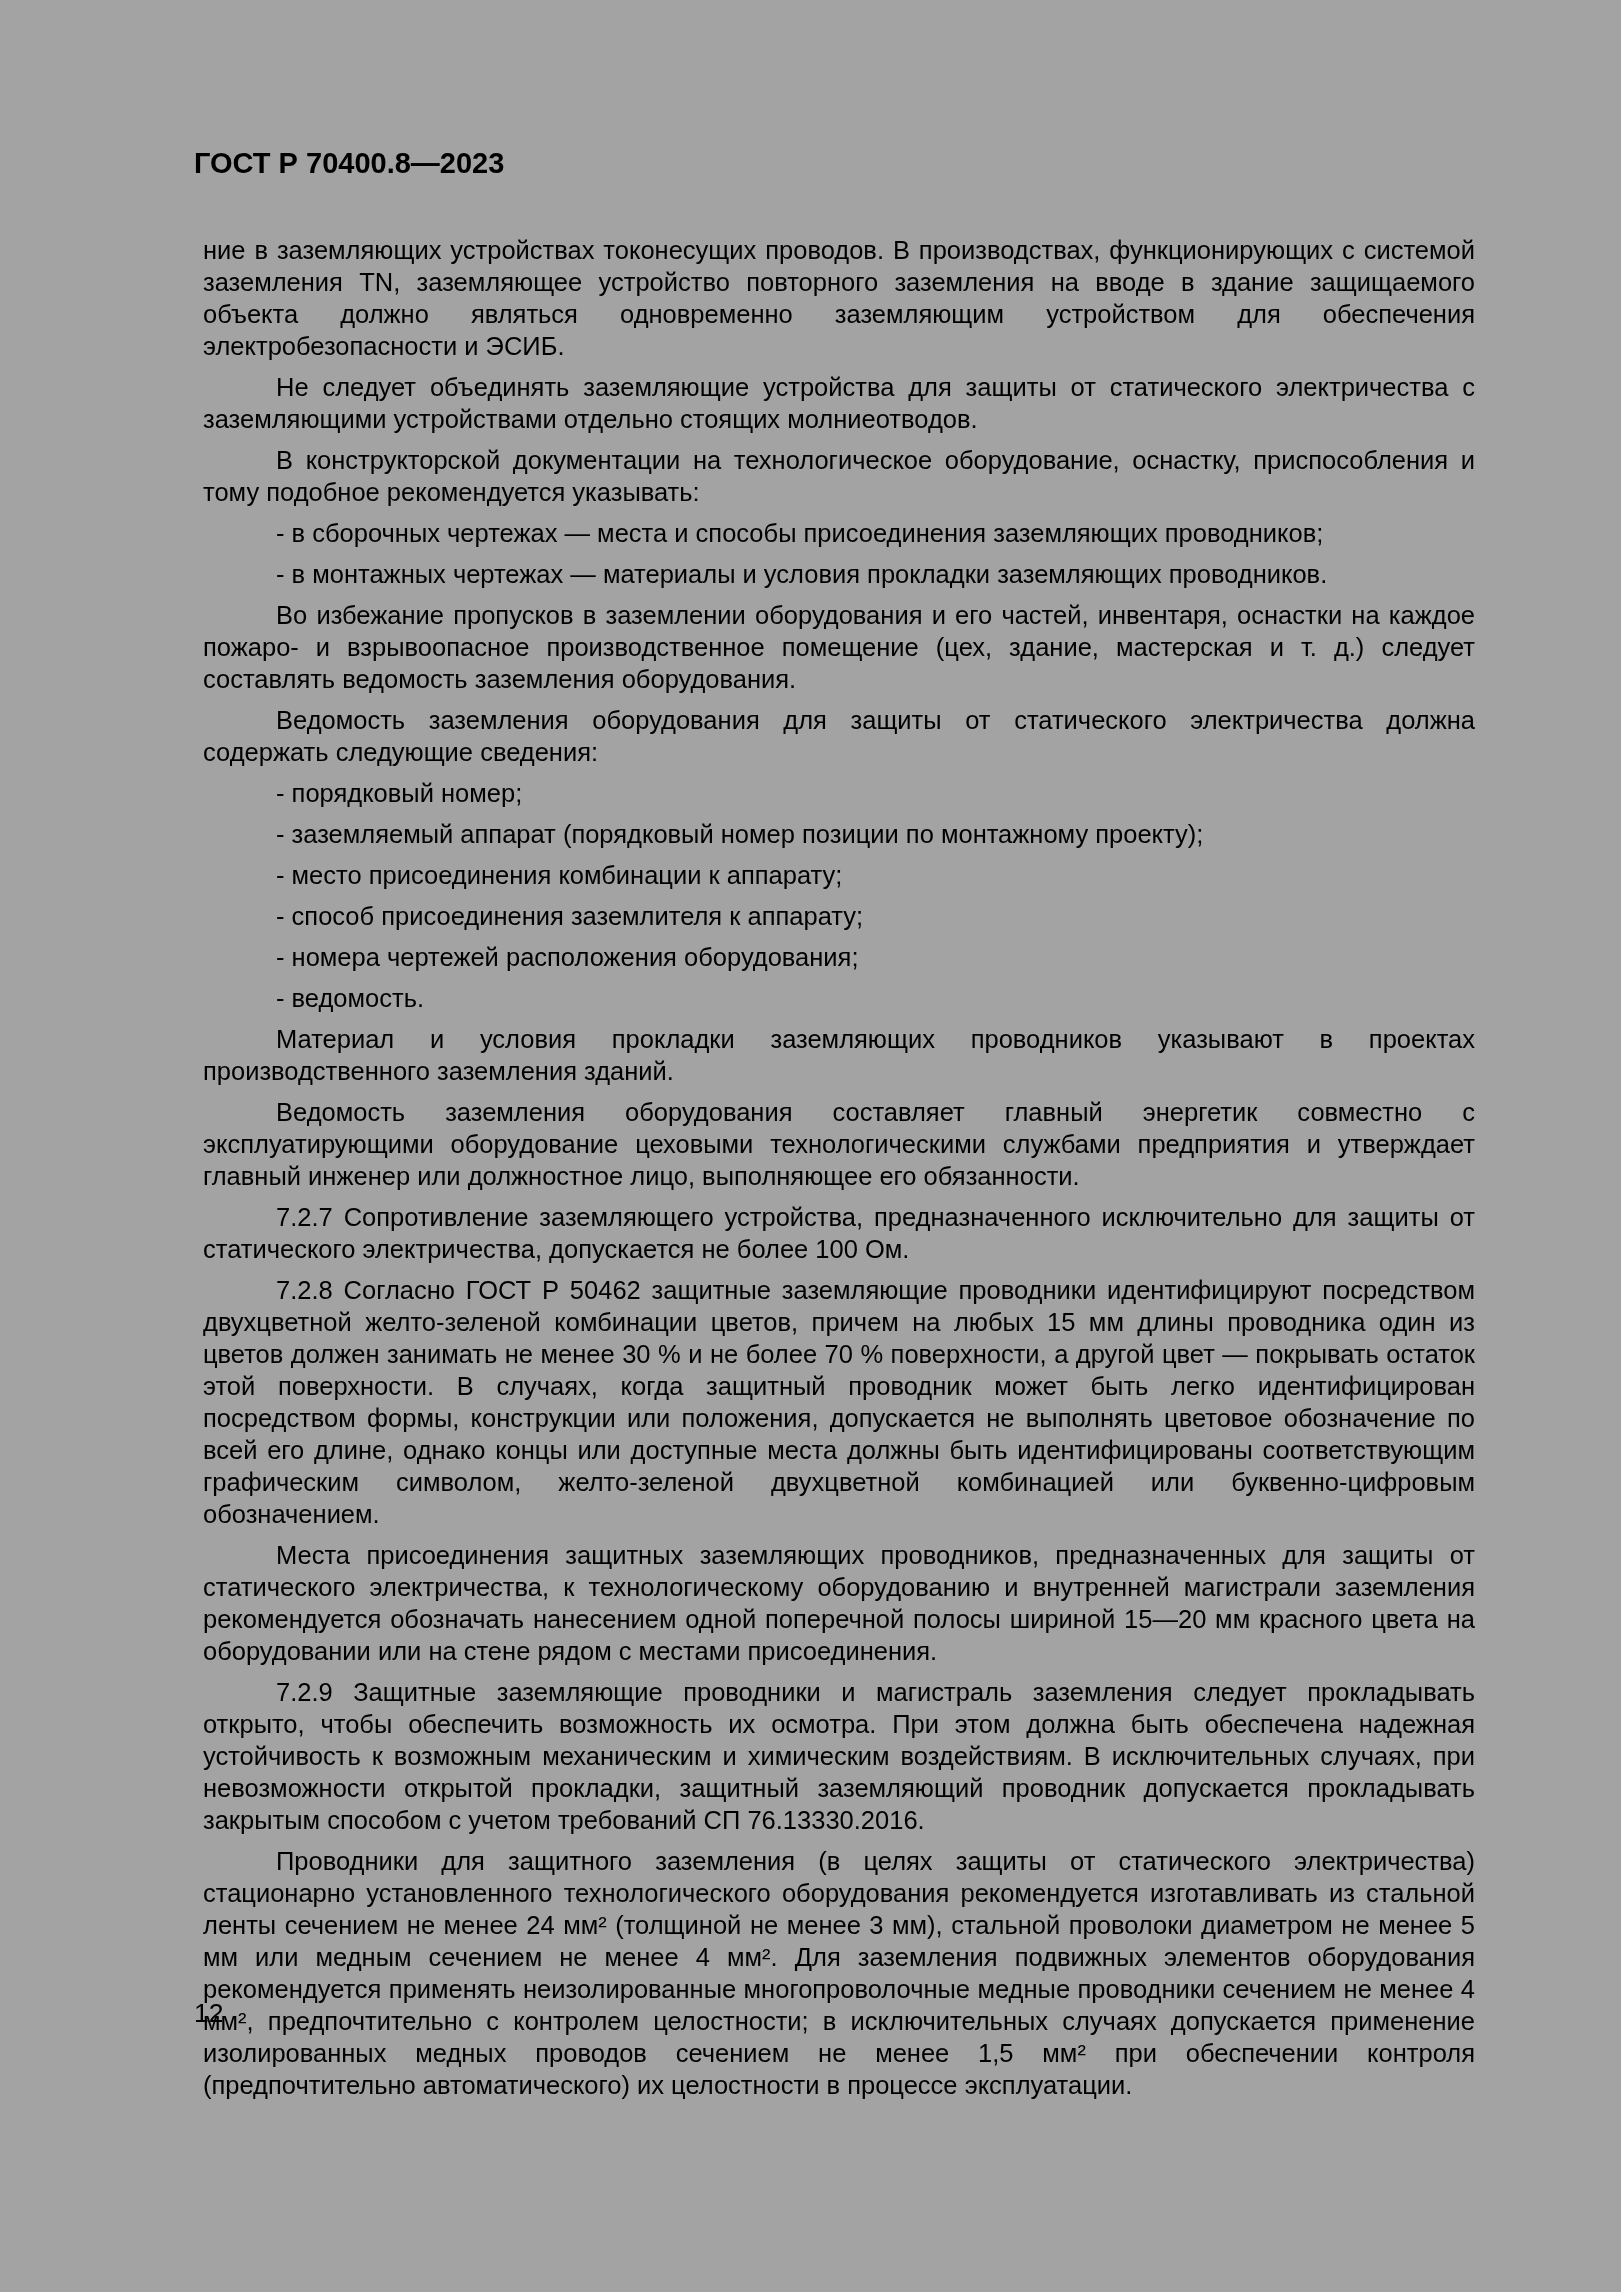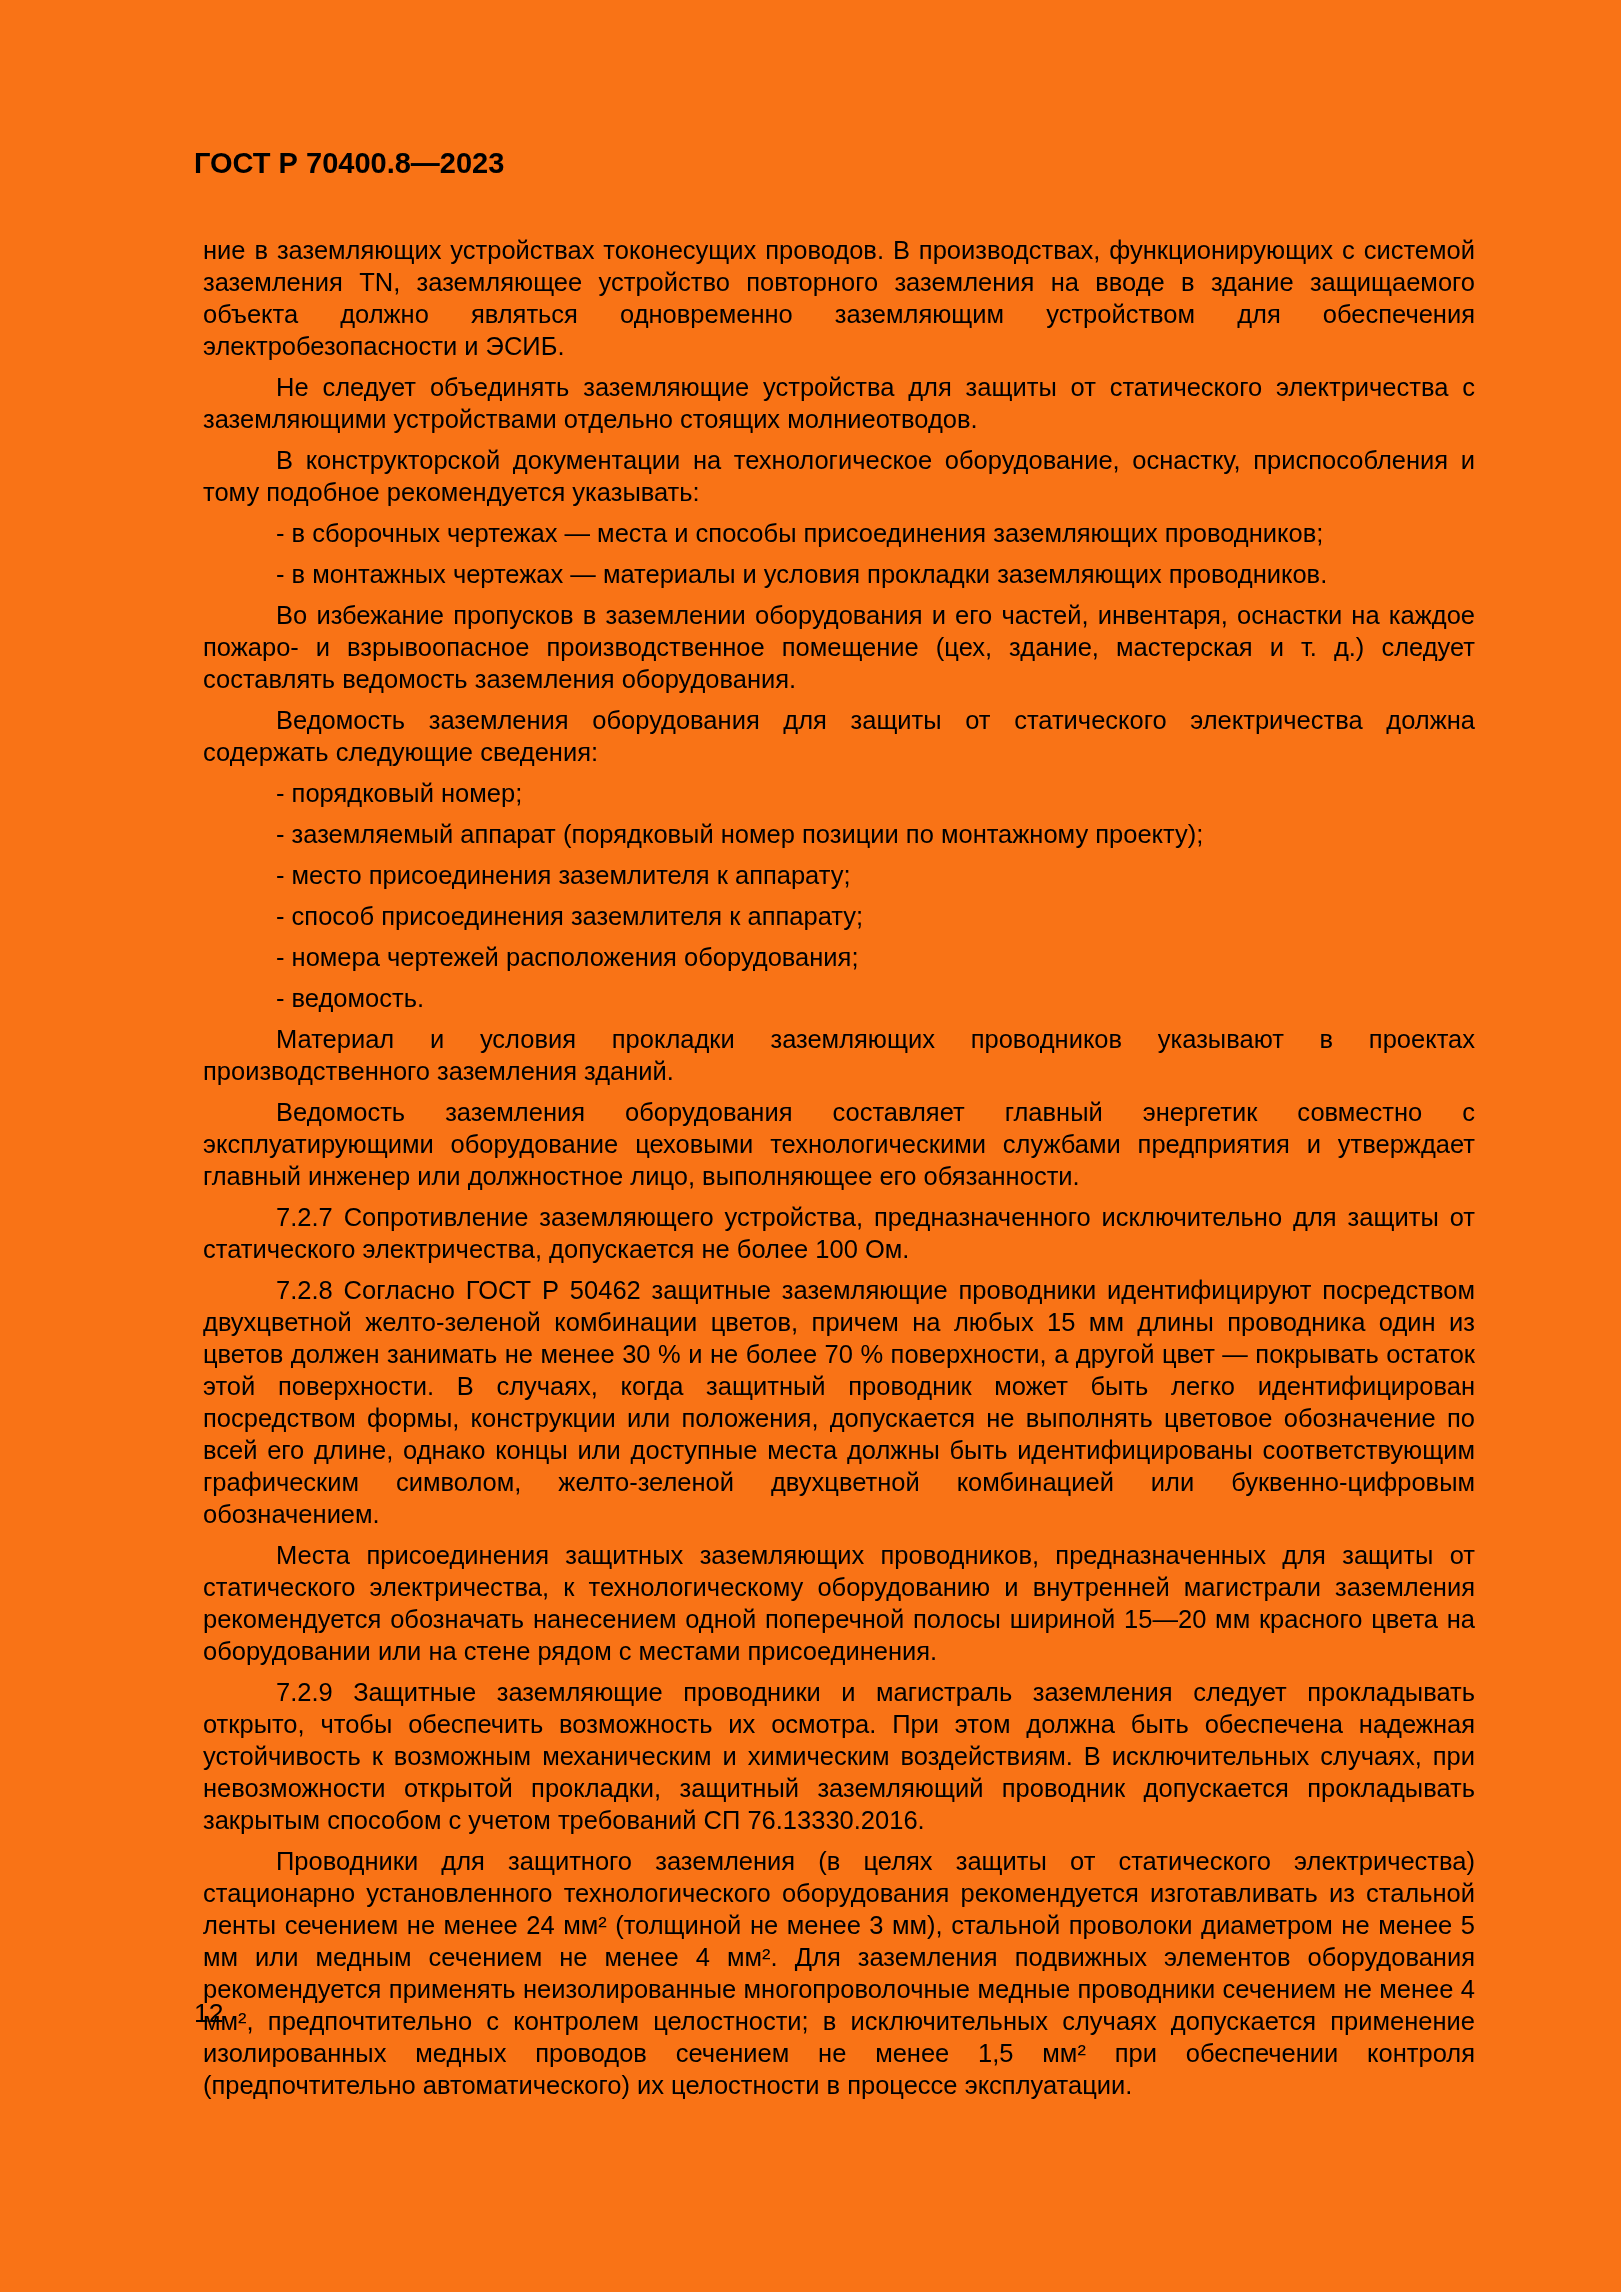--- a/index.html
+++ b/index.html
@@ -4,21 +4,21 @@
 <style>
   html, body {
     margin: 0;
     padding: 0;
     background: #ffffff;
   }
   .page {
     position: relative;
     width: 1621px;
     height: 2293px;
-    background: #f97316;
+    background: #a3a3a3;
     color: #000000;
     font-family: "Liberation Sans", "DejaVu Sans", sans-serif;
     overflow: hidden;
   }
   .running-header {
     position: absolute;
     top: 147px;
     left: 194px;
     font-size: 29px;
     font-weight: bold;
@@ -62,21 +62,21 @@
   <div class="body-text">
     <p class="cont">ние в заземляющих устройствах токонесущих проводов. В производствах, функционирующих с системой заземления TN, заземляющее устройство повторного заземления на вводе в здание защищаемого объекта должно являться одновременно заземляющим устройством для обеспечения электробезопасности и ЭСИБ.</p>
     <p class="indent">Не следует объединять заземляющие устройства для защиты от статического электричества с заземляющими устройствами отдельно стоящих молниеотводов.</p>
     <p class="indent">В конструкторской документации на технологическое оборудование, оснастку, приспособления и тому подобное рекомендуется указывать:</p>
     <p class="indent">- в сборочных чертежах — места и способы присоединения заземляющих проводников;</p>
     <p class="indent">- в монтажных чертежах — материалы и условия прокладки заземляющих проводников.</p>
     <p class="indent">Во избежание пропусков в заземлении оборудования и его частей, инвентаря, оснастки на каждое пожаро- и взрывоопасное производственное помещение (цех, здание, мастерская и т. д.) следует составлять ведомость заземления оборудования.</p>
     <p class="indent">Ведомость заземления оборудования для защиты от статического электричества должна содержать следующие сведения:</p>
     <p class="indent">- порядковый номер;</p>
     <p class="indent">- заземляемый аппарат (порядковый номер позиции по монтажному проекту);</p>
-    <p class="indent">- место присоединения заземлителя к аппарату;</p>
+    <p class="indent">- место присоединения комбинации к аппарату;</p>
     <p class="indent">- способ присоединения заземлителя к аппарату;</p>
     <p class="indent">- номера чертежей расположения оборудования;</p>
     <p class="indent">- ведомость.</p>
     <p class="indent">Материал и условия прокладки заземляющих проводников указывают в проектах производственного заземления зданий.</p>
     <p class="indent">Ведомость заземления оборудования составляет главный энергетик совместно с эксплуатирующими оборудование цеховыми технологическими службами предприятия и утверждает главный инженер или должностное лицо, выполняющее его обязанности.</p>
     <p class="indent">7.2.7 Сопротивление заземляющего устройства, предназначенного исключительно для защиты от статического электричества, допускается не более 100 Ом.</p>
     <p class="indent">7.2.8 Согласно ГОСТ Р 50462 защитные заземляющие проводники идентифицируют посредством двухцветной желто-зеленой комбинации цветов, причем на любых 15 мм длины проводника один из цветов должен занимать не менее 30 % и не более 70 % поверхности, а другой цвет — покрывать остаток этой поверхности. В случаях, когда защитный проводник может быть легко идентифицирован посредством формы, конструкции или положения, допускается не выполнять цветовое обозначение по всей его длине, однако концы или доступные места должны быть идентифицированы соответствующим графическим символом, желто-зеленой двухцветной комбинацией или буквенно-цифровым обозначением.</p>
     <p class="indent">Места присоединения защитных заземляющих проводников, предназначенных для защиты от статического электричества, к технологическому оборудованию и внутренней магистрали заземления рекомендуется обозначать нанесением одной поперечной полосы шириной 15—20 мм красного цвета на оборудовании или на стене рядом с местами присоединения.</p>
     <p class="indent">7.2.9 Защитные заземляющие проводники и магистраль заземления следует прокладывать открыто, чтобы обеспечить возможность их осмотра. При этом должна быть обеспечена надежная устойчивость к возможным механическим и химическим воздействиям. В исключительных случаях, при невозможности открытой прокладки, защитный заземляющий проводник допускается прокладывать закрытым способом с учетом требований СП 76.13330.2016.</p>
     <p class="indent">Проводники для защитного заземления (в целях защиты от статического электричества) стационарно установленного технологического оборудования рекомендуется изготавливать из стальной ленты сечением не менее 24 мм² (толщиной не менее 3 мм), стальной проволоки диаметром не менее 5 мм или медным сечением не менее 4 мм². Для заземления подвижных элементов оборудования рекомендуется применять неизолированные многопроволочные медные проводники сечением не менее 4 мм², предпочтительно с контролем целостности; в исключительных случаях допускается применение изолированных медных проводов сечением не менее 1,5 мм² при обеспечении контроля (предпочтительно автоматического) их целостности в процессе эксплуатации.</p>

